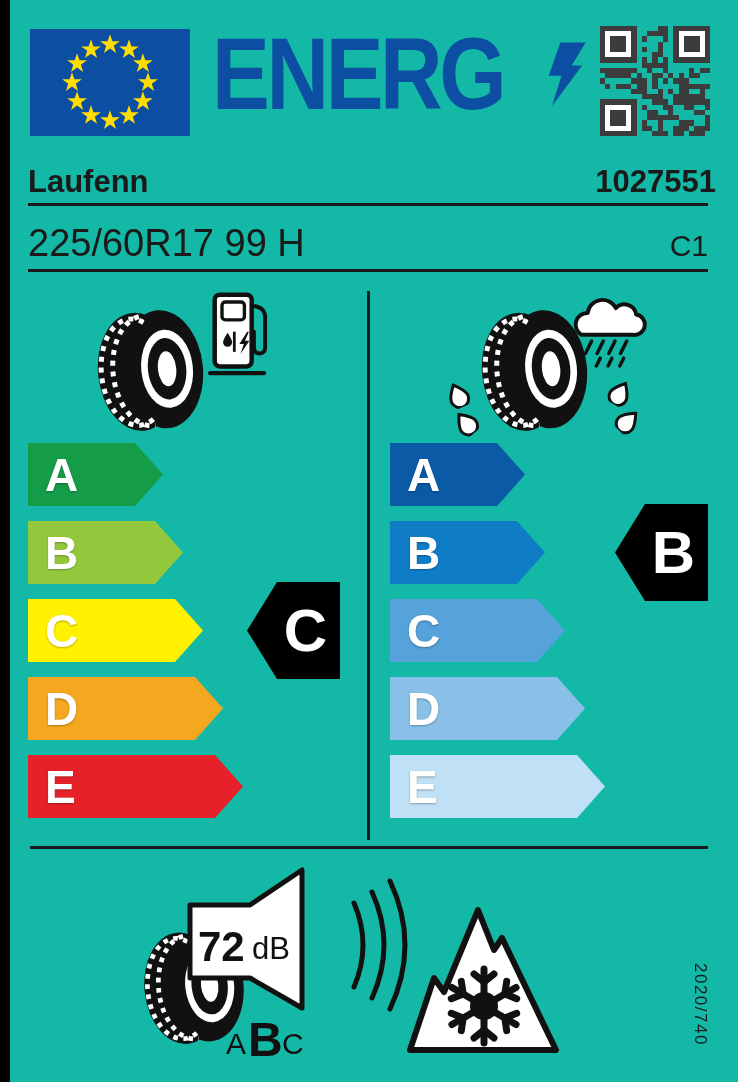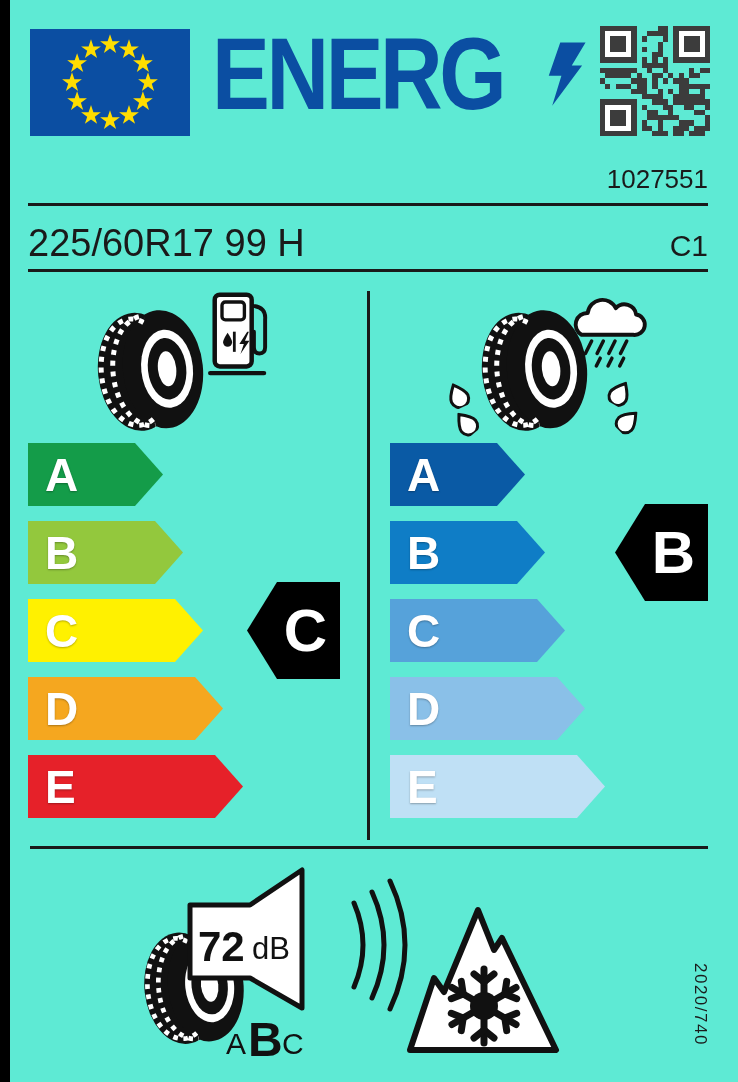--- a/index.html
+++ b/index.html
@@ -1,33 +1,33 @@
 <!DOCTYPE html>
 <html><head>
 <meta charset="utf-8">
 <style>
   html,body { margin:0; padding:0; background:#e9e9e9; }
   .label-root {
     position:relative; width:738px; height:1082px; margin:0 auto;
-    background:#5eead4; overflow:hidden;
+    background:#14b8a6; overflow:hidden;
     font-family:"Liberation Sans", sans-serif; color:#1a1a1a;
   }
   .abs { position:absolute; }
   .left-edge-bar { left:0; top:0; width:10px; height:1082px; background:#000; }
 
   
   .energy-word {
     left:212px; top:26px; font-size:102px; line-height:96px; font-weight:800;
     color:#0B4EA2; letter-spacing:-4px; transform:scaleX(0.85); transform-origin:left top;
     white-space:nowrap;
   }
 
   
   .brand-name   { left:28px;  top:164px; font-size:31px; font-weight:bold; }
-  .article-num  { right:30px; top:164px; font-size:26px; font-weight:400; }
+  .article-num  { right:22px; top:164px; font-size:31px; font-weight:700; }
   .tire-size    { left:28px;  top:222px; font-size:38px; font-weight:400;text-align:center; }
   .tire-class   { right:30px; top:229px; font-size:30px; font-weight:400; }
   .rule { background:#1a1a1a; height:3px; left:28px; width:680px; }
   .rule-1 { top:203px; } .rule-2 { top:269px; } .rule-3 { top:846px; left:30px; width:678px; }
   .v-divider { left:367px; top:291px; width:3px; height:549px; background:#1a1a1a; }
 
   
   .scale { width:220px; height:382px; }
   .scale-fuel { left:28px; top:443px; }
   .scale-wet  { left:390px; top:443px; }
@@ -253,20 +253,21 @@
       <rect x="1" y="1" width="5" height="5" fill="#fff"></rect>
       <rect x="2" y="2" width="3" height="3" fill="#3C3C3C"></rect>
       <rect x="14" y="0" width="7" height="7" fill="#3C3C3C"></rect>
       <rect x="15" y="1" width="5" height="5" fill="#fff"></rect>
       <rect x="16" y="2" width="3" height="3" fill="#3C3C3C"></rect>
       <rect x="0" y="14" width="7" height="7" fill="#3C3C3C"></rect>
       <rect x="1" y="15" width="5" height="5" fill="#fff"></rect>
       <rect x="2" y="16" width="3" height="3" fill="#3C3C3C"></rect>
     </svg>
 
+  <div class="abs brand-name">Laufenn</div>
   <div class="abs article-num">1027551</div>
   <div class="abs rule rule-1"></div>
   <div class="abs tire-size">225/60R17 99 H</div>
   <div class="abs tire-class">C1</div>
   <div class="abs rule rule-2"></div>
 
   <svg class="abs" style="left:82px;top:282px" width="210" height="155" viewBox="0 0 210 155">
     <use href="#tire" x="0" y="0" width="125" height="125" transform="translate(6,26)"></use>
     <g transform="translate(126,6) scale(0.56)">
       <path d="M4,152 H100" stroke="#111" stroke-width="8" stroke-linecap="round" fill="none"></path>

